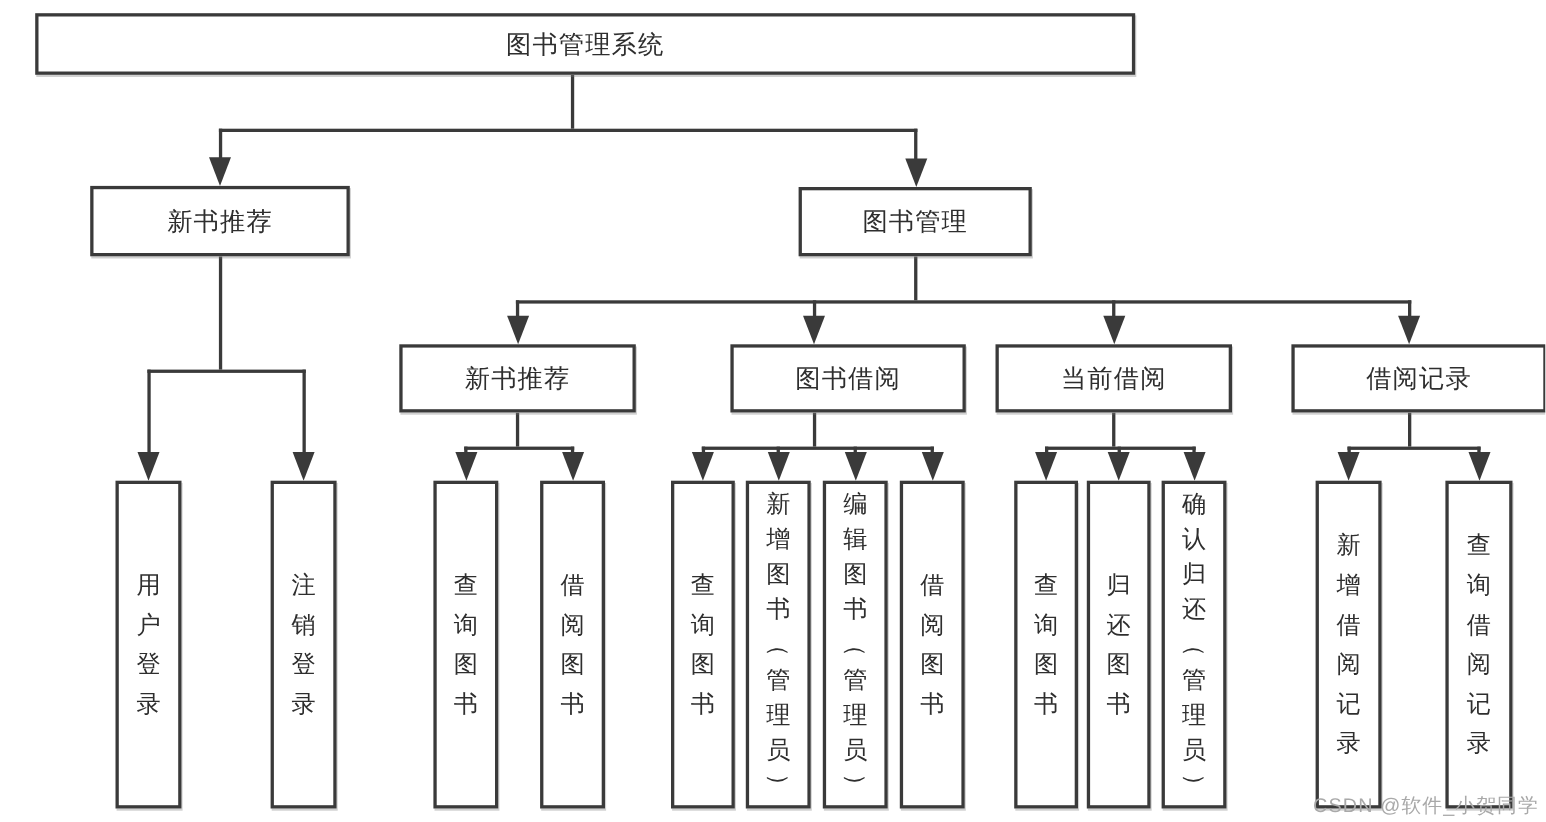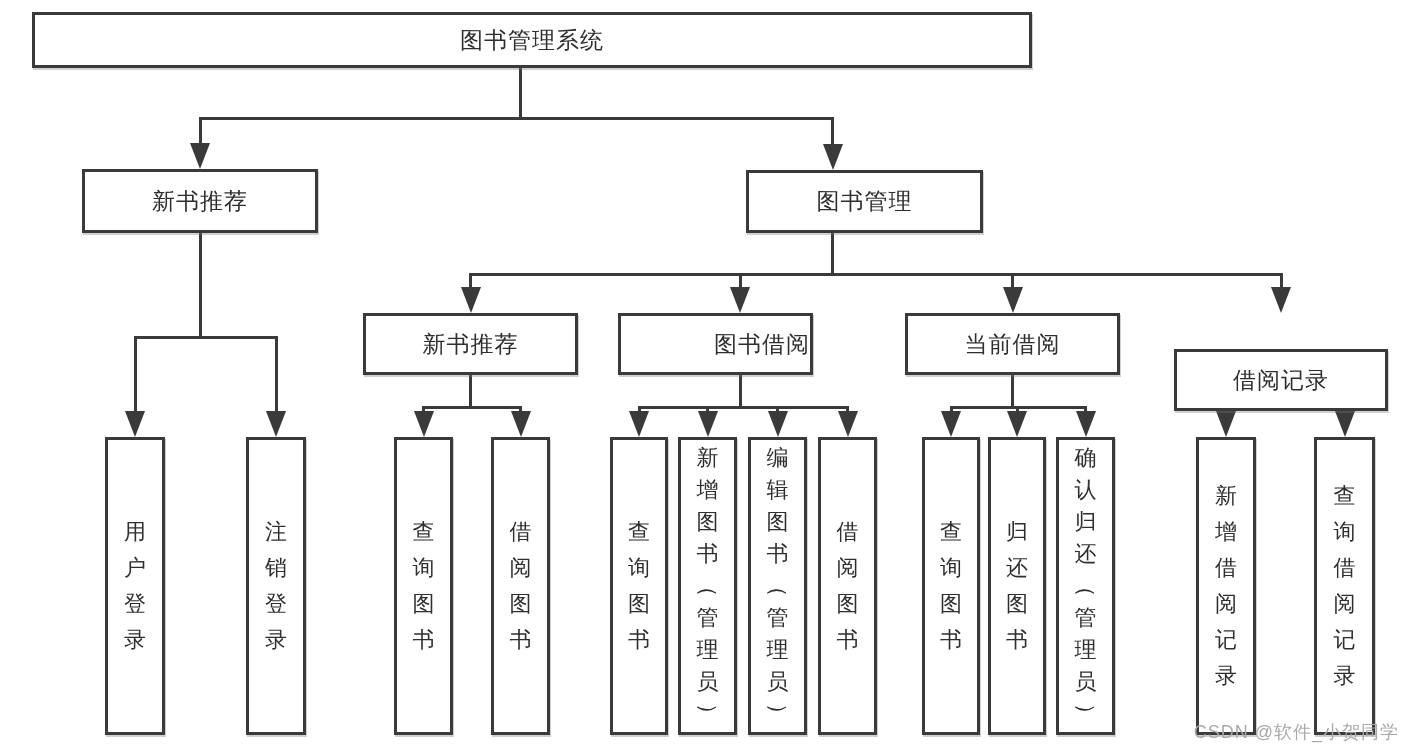--- a/index.html
+++ b/index.html
@@ -126,33 +126,33 @@
       <div class="conn" style="left: 1343px; top: 406px; width: 3px; height: 7px;"></div>
       <div class="arrowhead" style="left: 1334.5px; top: 411px;"></div>
     </div>
   <div id="nodes">
       <div class="node horizontal" style="left: 32px; top: 12px; width: 1000px; height: 56px;">
         <span class="label">图书管理系统</span>
       </div>
       <div class="node horizontal" style="left: 82px; top: 169px; width: 236px; height: 64px;">
         <span class="label">新书推荐</span>
       </div>
-      <div class="node horizontal" style="left: 746px; top: 170px; width: 237px; height: 63px;">
+      <div class="node horizontal" style="left: 726px; top: 170px; width: 212px; height: 63px;">
         <span class="label">图书管理</span>
       </div>
       <div class="node horizontal" style="left: 363px; top: 313px; width: 215px; height: 62px; text-align: center;">
         <span class="label">新书推荐</span>
       </div>
-      <div class="node horizontal" style="left: 618px; top: 313px; width: 195px; height: 62px; justify-content: flex-end;">
+      <div class="node horizontal" style="left: 664px; top: 313px; width: 214px; height: 62px;">
         <span class="label">图书借阅</span>
       </div>
       <div class="node horizontal" style="left: 905px; top: 313px; width: 215px; height: 62px;">
         <span class="label">当前借阅</span>
       </div>
-      <div class="node horizontal" style="left: 1174px; top: 313px; width: 214px; height: 62px; margin-top: 36px;">
+      <div class="node horizontal" style="left: 1174px; top: 313px; width: 232px; height: 62px;">
         <span class="label">借阅记录</span>
       </div>
       <div class="node vertical" style="left: 105px; top: 437px; width: 60px; height: 298px;">
         <span class="label">
           <span class="vchar" style="line-height: 36px; height: 36px;">用</span>
           <span class="vchar" style="line-height: 36px; height: 36px;">户</span>
           <span class="vchar" style="line-height: 36px; height: 36px;">登</span>
           <span class="vchar" style="line-height: 36px; height: 36px;">录</span>
         </span>
       </div>

